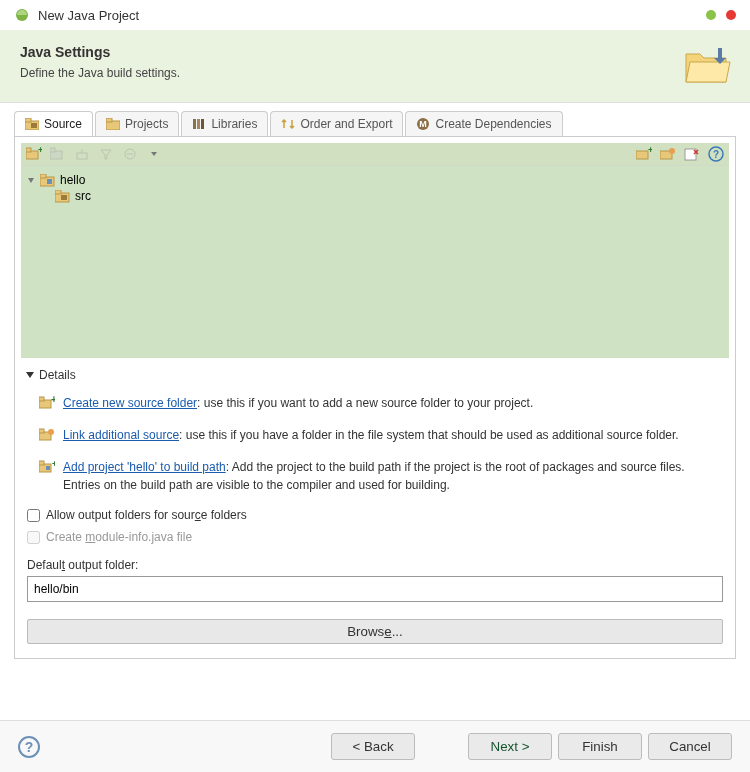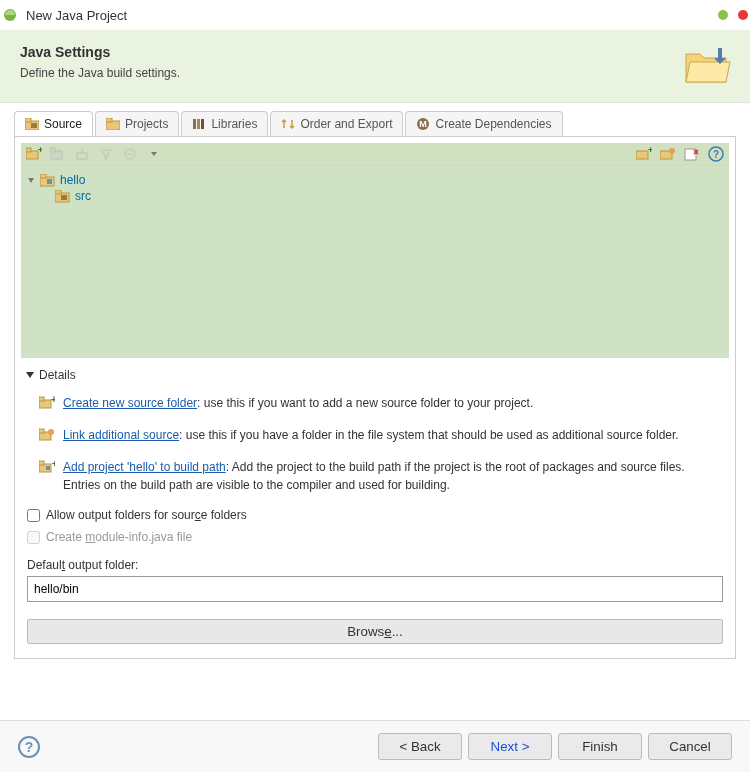--- a/index.html
+++ b/index.html
@@ -15,21 +15,21 @@
   background: #fff;
   width: 750px;
   height: 772px;
   display: flex;
   flex-direction: column;
 }
 .title-bar {
   height: 30px;
   display: flex;
   align-items: center;
-  padding: 0 2px;
+  padding: 0 14px;
   background: #fff;
 }
 .title-bar .icon { margin-right: 8px; display:inline-flex; }
 .title-bar .title { color: #333; font-size: 13px; flex:1; }
 .traffic { display:flex; gap:10px; }
 .traffic span { width:10px; height:10px; border-radius:50%; }
 .tg { background:#8bc34a; }
 .tr { background:#e53935; }
 
 .header {
@@ -86,21 +86,21 @@
 .toolbar .spacer { flex:1; }
 .tbbtn { width:18px; height:18px; display:flex; align-items:center; justify-content:center; cursor:pointer; }
 .tbbtn.disabled { opacity:0.4; cursor:default; }
 
 .tree-area {
   background: #cfe2c3;
   height: 192px;
   padding: 6px;
   overflow:auto;
 }
-.tree-row { display:flex; align-items:center; gap:4px; padding:1px 0; color:#0369a1; }
+.tree-row { display:flex; align-items:center; gap:4px; padding:1px 0; color:#000000; }
 .tree-row.child { padding-left: 28px; }
 .arrow { width:9px; height:9px; display:inline-block; }
 .folder-icon { display:inline-flex; }
 
 .details-section { margin-top: 10px; padding: 0 4px; }
 .details-header { display:flex; align-items:center; gap:4px; color:#333; font-weight:500; cursor:pointer; margin-bottom:8px;text-align:right; }
 .detail-item { display:flex; align-items:flex-start; gap:8px; padding: 4px 0 10px 14px; line-height:1.5; }
 .detail-item .dicon { width:16px; height:16px; flex-shrink:0; margin-top:2px; }
 .detail-item a { color:#1a5bad; text-decoration:underline; }
 .detail-item .txt { color:#333; }
@@ -132,21 +132,21 @@
 .help-icon {
   width:22px; height:22px; border:2px solid #6d90b8; border-radius:50%;
   display:flex; align-items:center; justify-content:center;
   color:#6d90b8; font-weight:bold; font-size:14px; cursor:pointer;
 }
 .footer-btns { margin-left:auto; display:flex; gap:6px; }
 .footer-btns button {
   min-width:84px; padding:5px 14px; border:1px solid #bbb;
   background:#eaeaea; border-radius:3px; cursor:pointer; color:#333;
 }
-.footer-btns button.disabled { color:#1d4ed8; cursor:default; }
+.footer-btns button.disabled { color:#14532d; cursor:default;margin-left:47px; }
 
 svg { display:block; }
 </style>
 </head>
 <body>
 
 <div class="window">
 
   <div class="title-bar">
     <span class="icon">

